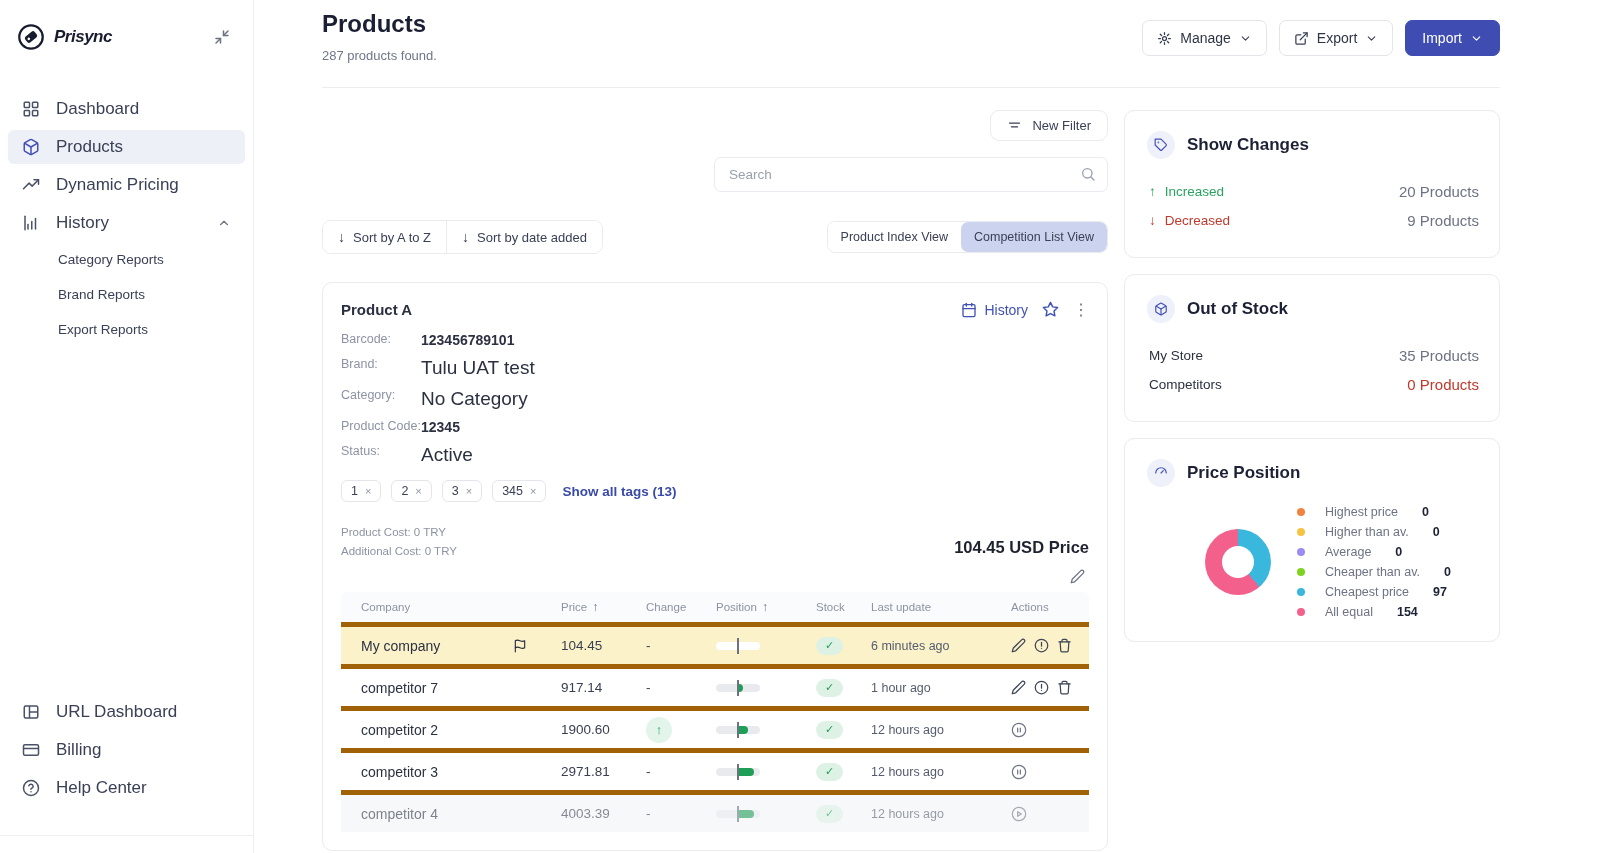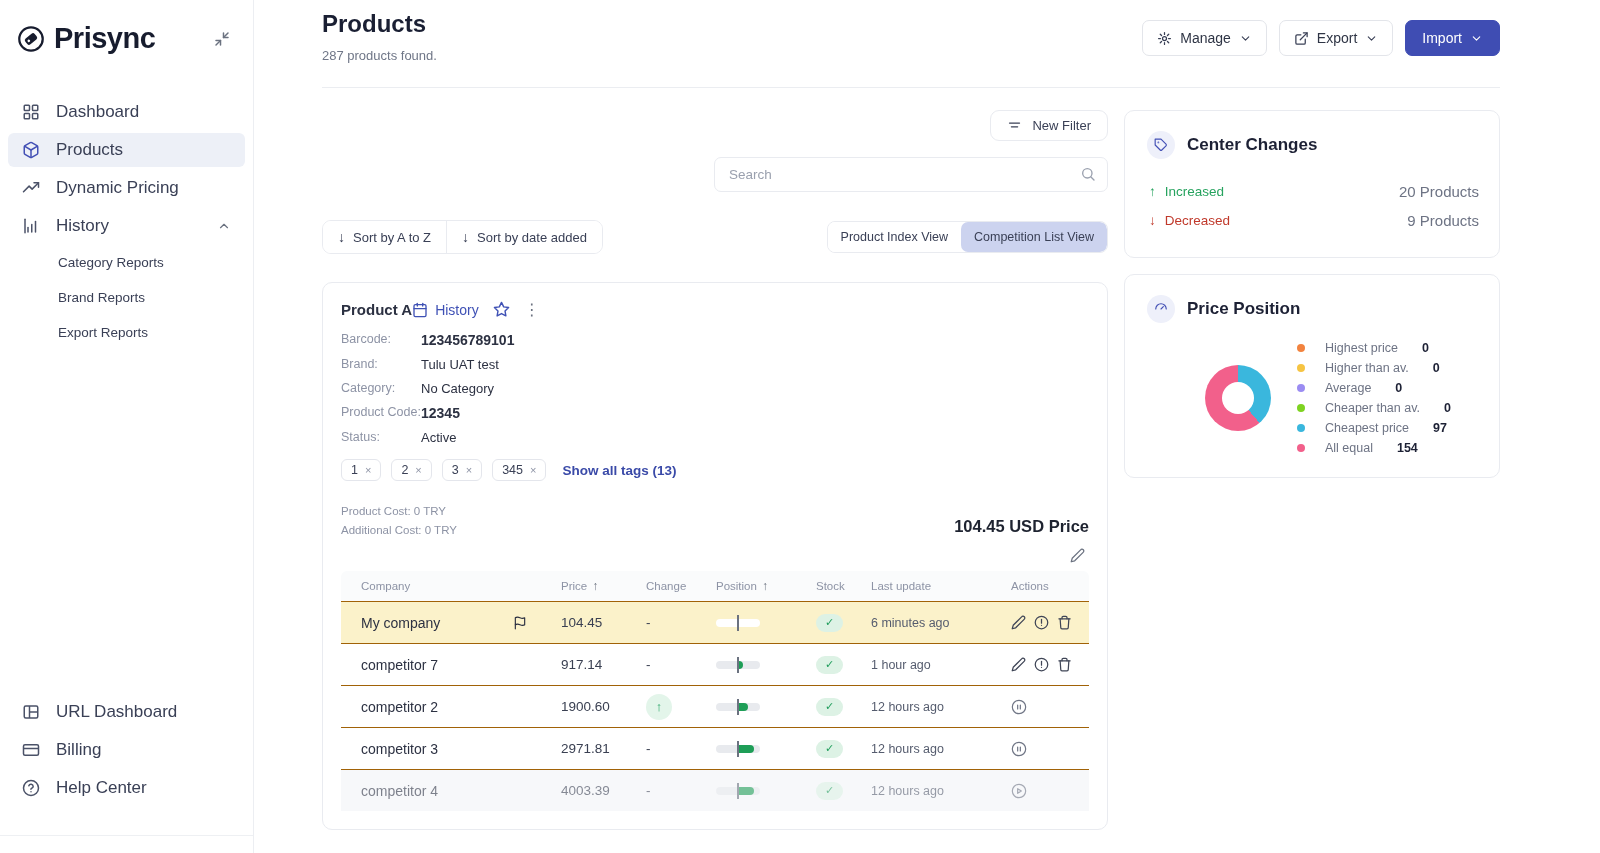--- a/index.html
+++ b/index.html
@@ -13,21 +13,21 @@
 
   
   .sidebar {
     width:254px; min-width:254px; height:853px;
     border-right:1px solid #eceef2;
     display:flex; flex-direction:column;
     padding-top:22px; background:#fff;
   }
   .logo-row { display:flex; align-items:center; justify-content:space-between; padding:0 22px 0 16px; margin-bottom:40px; }
   .logo { display:flex; align-items:center; gap:8px; }
-  .brand-name { font-size:29px; font-weight:700; color:#171c2e; letter-spacing:-0.5px; }
+  .brand-name { font-size:17px; font-weight:700; font-style:italic; color:#171c2e; letter-spacing:-0.5px; }
   .collapse-btn { color:#6b7280; cursor:pointer; }
 
   .nav { display:flex; flex-direction:column; gap:4px; }
   .nav-item {
     display:flex; align-items:center; gap:16px;
     margin:0 8px; padding:7px 14px; border-radius:6px;
     font-size:17px; color:#3a4056; cursor:pointer;
   }
   .nav-item .nicon { color:#4b5268; width:18px; }
   .nav-item.active { background:#edf0f7; }
@@ -80,31 +80,31 @@
   .sort-group { display:flex; border:1px solid #e9ebf0; border-radius:9px; overflow:hidden; background:#fff; }
   .sort-btn { display:flex; align-items:center; gap:8px; padding:8px 15px; font-size:13px; color:#3a4056; cursor:pointer; background:#fff; border:none; font-family:inherit; }
   .sort-btn + .sort-btn { border-left:1px solid #e9ebf0; }
   .sort-arrow { color:#3a4056; font-size:14px; }
   .view-toggle { display:flex; border:1px solid #e9ebf0; border-radius:8px; overflow:hidden; }
   .view-seg { padding:8px 13px; font-size:12.5px; color:#3a4056; background:#fff; cursor:pointer; }
   .view-seg.selected { background:#ccd3ef; border-radius:7px; }
 
   
   .product-card { border:1px solid #e9ebf0; border-radius:10px; padding:18px; background:#fff; }
-  .card-header { display:flex; justify-content:flex-start; align-items:flex-start; }
+  .card-header { display:flex; justify-content:space-between; align-items:flex-start; }
   .product-name { font-size:15px; font-weight:700; color:#2c3142; }
   .card-header-right { display:flex; align-items:center; gap:14px; }
   .history-link { display:flex; align-items:center; gap:7px; color:#3f51b5; font-size:14px; cursor:pointer; }
   .star-btn { color:#3f51b5; cursor:pointer; }
   .kebab { color:#6b7280; font-size:16px; cursor:pointer; line-height:1; }
 
   .fields { margin-top:14px; display:flex; flex-direction:column; gap:9px; }
   .field-row { display:flex; font-size:12.5px; }
   .field-label { width:80px; color:#8d93a5; }
-  .field-value { color:#2c3142; font-size:13px; font-weight:500; }
+  .field-value { color:#2c3142; font-size:19px; font-weight:500; }
   .field-value.num { font-weight:600; font-size:14px; }
 
   .tags-row { display:flex; align-items:center; gap:10px; margin-top:14px; }
   .tag-chip {
     display:flex; align-items:center; gap:7px;
     border:1px solid #e4e6ec; border-radius:6px; padding:3px 9px;
     font-size:12.5px; color:#3a4056; cursor:pointer; background:#fff;
   }
   .tag-x { color:#8d93a5; font-size:11px; }
   .show-all-tags { color:#3a4aa8; font-size:13.5px; font-weight:600; margin-left:6px; cursor:pointer; }
@@ -118,21 +118,21 @@
   
   .comp-table { margin-top:8px; }
   .trow {
     display:grid;
     grid-template-columns:200px 85px 70px 100px 55px 140px 1fr;
     align-items:center; padding:0 20px;
   }
   .thead { height:30px; background:#fafbfc; border-radius:6px 6px 0 0; font-size:11.5px; color:#8d93a5; }
   .th { display:flex; align-items:center; gap:5px; }
   .th .hsort { color:#6b7280; font-size:12px; }
-  .tbody-row { height:42px; border-top:1px solid #a16207; font-size:13.5px; color:#3a4052; }
+  .tbody-row { height:42px; border-top:5px solid #a16207; font-size:13.5px; color:#3a4052; }
   .row-highlight { background:#fbf2ca; }
   .row-faded { background:#f7f8fa; }
   .row-faded > * { opacity:0.6; }
   .company-cell { display:flex; align-items:center; justify-content:space-between; padding-right:34px; font-size:14px; color:#2c3142; }
   .flag-icon { color:#2c3142; cursor:pointer; }
   .change-dash { color:#3a4052; }
   .change-chip {
     width:26px; height:26px; border-radius:50%; background:#e3f5ea;
     display:flex; align-items:center; justify-content:center;
     color:#27a566; font-size:13px;
@@ -670,38 +670,58 @@
     <div class="right-col">
 
       <div class="panel">
         <div class="panel-head">
           <span class="panel-icon-circle">
             <svg width="14" height="14" viewBox="0 0 24 24" fill="none" stroke="currentColor" stroke-width="2" stroke-linejoin="round">
               <path d="M20.6 13.4 13.4 20.6a2 2 0 0 1-2.8 0L2 12V2h10l8.6 8.6a2 2 0 0 1 0 2.8z"></path>
                 <circle cx="7.5" cy="7.5" r="0.5"></circle>
             </svg>
           </span>
-          <span class="panel-title">Center Changes</span>
+          <span class="panel-title">Show Changes</span>
         </div>
         <div class="panel-row">
           <span class="pc-label green">
             <span>↑</span>
             <span>Increased</span>
           </span>
           <span class="panel-value">20 Products</span>
         </div>
         <div class="panel-row">
           <span class="pc-label red">
             <span>↓</span>
             <span>Decreased</span>
           </span>
           <span class="panel-value">9 Products</span>
         </div>
       </div>
 
+      <div class="panel">
+        <div class="panel-head">
+          <span class="panel-icon-circle">
+            <svg width="14" height="14" viewBox="0 0 24 24" fill="none" stroke="currentColor" stroke-width="2" stroke-linejoin="round">
+              <path d="M21 16V8a2 2 0 0 0-1-1.73l-7-4a2 2 0 0 0-2 0l-7 4A2 2 0 0 0 3 8v8a2 2 0 0 0 1 1.73l7 4a2 2 0 0 0 2 0l7-4A2 2 0 0 0 21 16z"></path>
+              <polyline points="3.27 6.96 12 12.01 20.73 6.96"></polyline>
+                <line x1="12" y1="22.08" x2="12" y2="12"></line>
+            </svg>
+          </span>
+          <span class="panel-title">Out of Stock</span>
+        </div>
+        <div class="panel-row">
+          <span class="oos-label">My Store</span>
+          <span class="panel-value">35 Products</span>
+        </div>
+        <div class="panel-row">
+          <span class="oos-label">Competitors</span>
+          <span class="panel-value red">0 Products</span>
+        </div>
+      </div>
 
       <div class="panel">
         <div class="panel-head">
           <span class="panel-icon-circle">
             <svg width="14" height="14" viewBox="0 0 24 24" fill="none" stroke="currentColor" stroke-width="2" stroke-linecap="round">
               <path d="M21 12a9 9 0 1 0-18 0"></path>
                 <line x1="12" y1="12" x2="16" y2="8"></line>
             </svg>
           </span>
           <span class="panel-title">Price Position</span>

